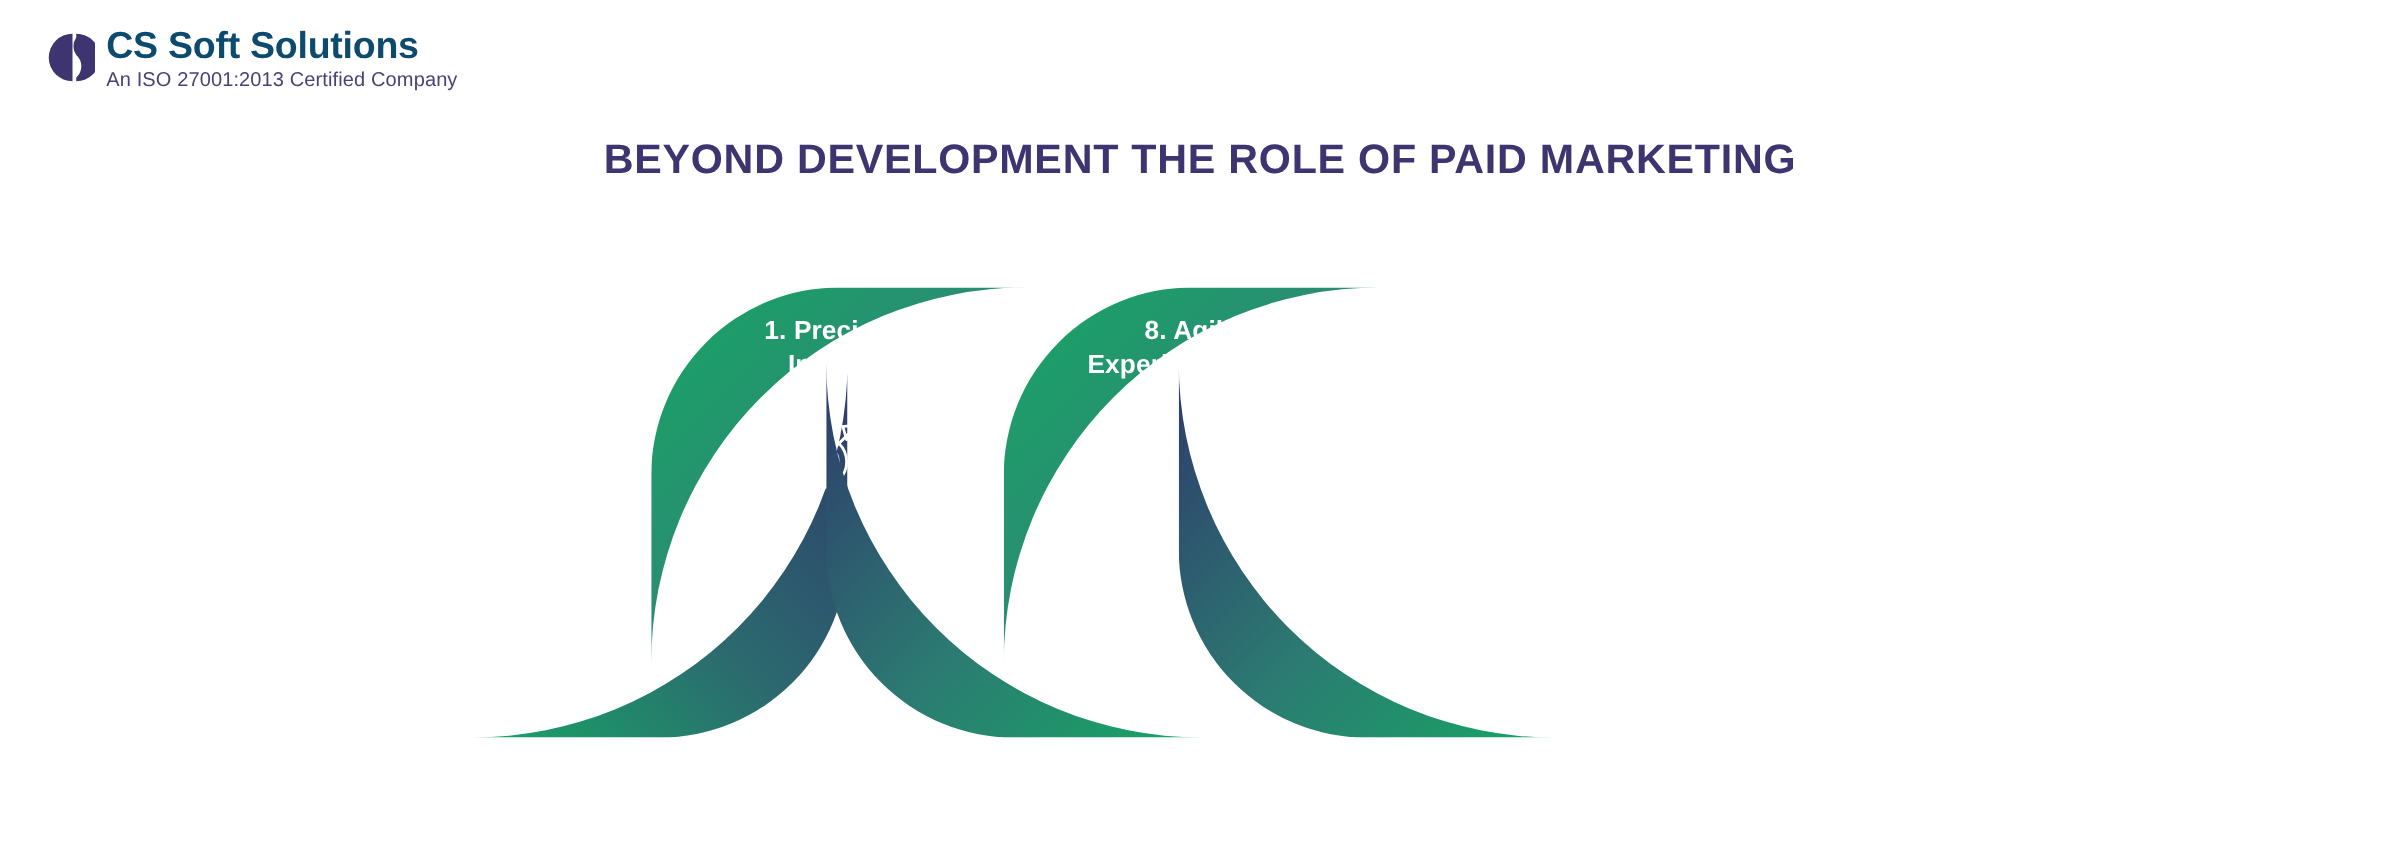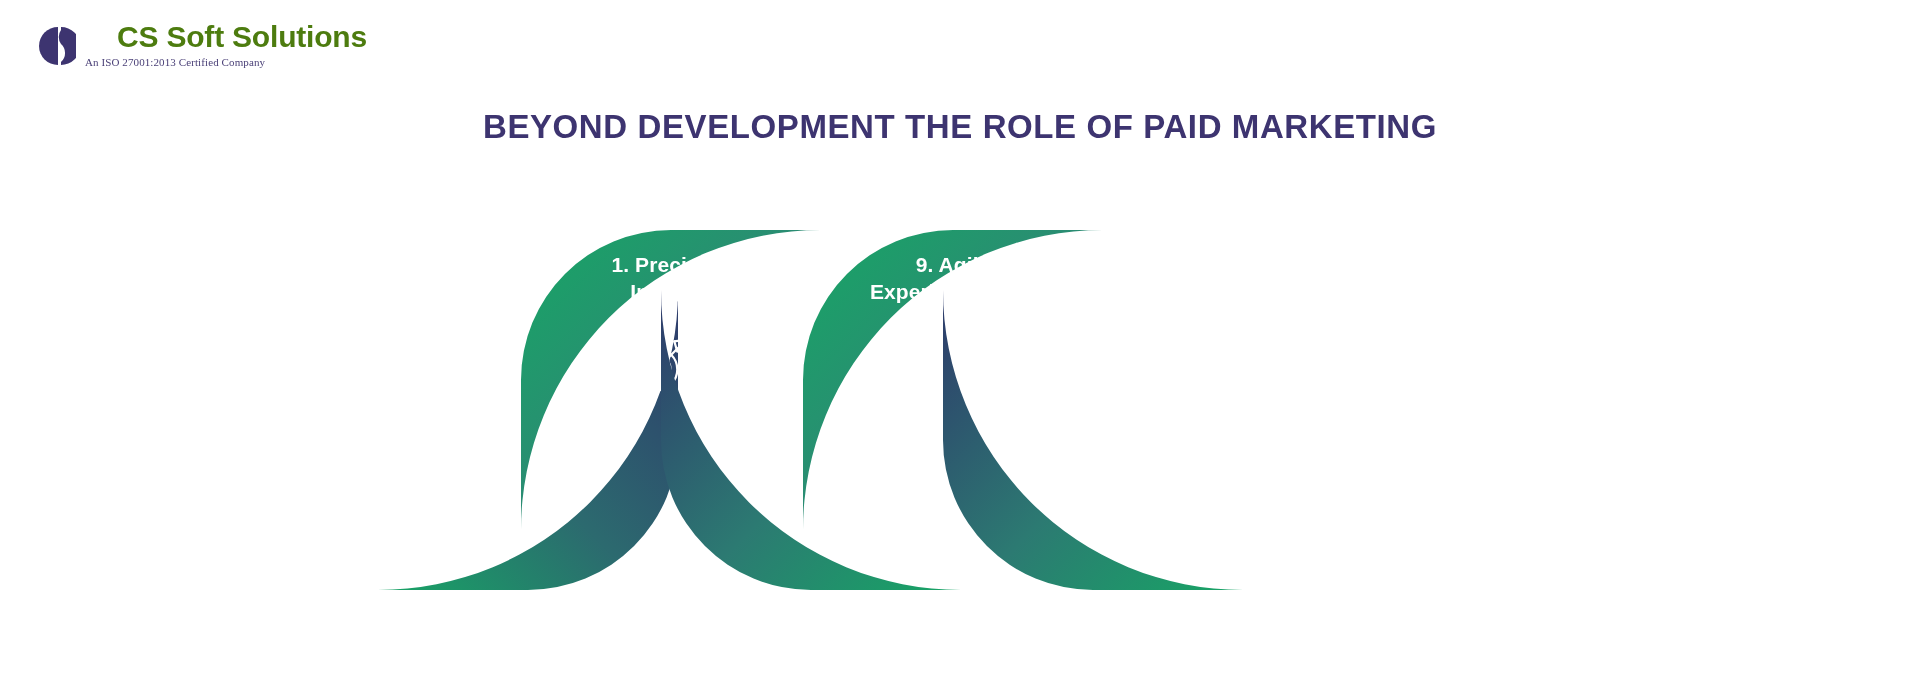--- a/index.html
+++ b/index.html
@@ -35,32 +35,30 @@
     margin-top: 2px;
   }
   .logo-text-wrap {
     display: flex;
     flex-direction: column;
     line-height: 1;
   }
   .logo-title {
     font-size: 30px;
     font-weight: bold;
-    color: #4d7c0f;
+    color: #0c4a6e;
     letter-spacing: -0.2px;
     white-space: nowrap;
-    margin-left: 32px;
   }
   .logo-sub {
-    font-size: 11px;
+    font-size: 16px;
     color: #4b4178;
     margin-top: 5px;
     letter-spacing: 0.1px;
     white-space: nowrap;
-    font-family: Liberation Serif, serif;
   }
 
   
   .headline {
     position: absolute;
     top: 108px;
     left: 0;
     width: 1920px;
     text-align: center;
     font-size: 33px;
@@ -219,21 +217,21 @@
         <defs>
           <linearGradient id="g3" x1="0" y1="0" x2="1" y2="1">
             <stop offset="0%" stop-color="#17a565"></stop>
             <stop offset="50%" stop-color="#2c8a74"></stop>
             <stop offset="100%" stop-color="#2e3a6b"></stop>
           </linearGradient>
         </defs>
         <path d="M0 300 L0 150 A150 150 0 0 1 150 0 L300 0 A300 300 0 0 0 0 300 Z" fill="url(#g3)"></path>
       </svg>
       <div class="petal-label" style="left:25px; top:22px;">
-        <span>9. Agile</span><br>
+        <span>8. Agile</span><br>
         <span>Experimentation</span>
       </div>
       <div class="petal-icon" style="left:103px; top:96px;">
         <svg viewBox="0 0 100 100" fill="none" stroke="#ffffff" stroke-width="2.6" stroke-linecap="round" stroke-linejoin="round">
           <path d="M26 36 A30 30 0 0 1 76 30" stroke-dasharray="5 5"></path>
           <path d="M82 44 A30 30 0 0 1 40 78" stroke-dasharray="5 5"></path>
           <path d="M76 24 L77 31 L70 32"></path>
           <circle cx="58" cy="30" r="8"></circle>
           <path d="M44 50 A14 14 0 0 1 58 40 A14 14 0 0 1 70 46"></path>
           <circle cx="73" cy="50" r="8"></circle>

